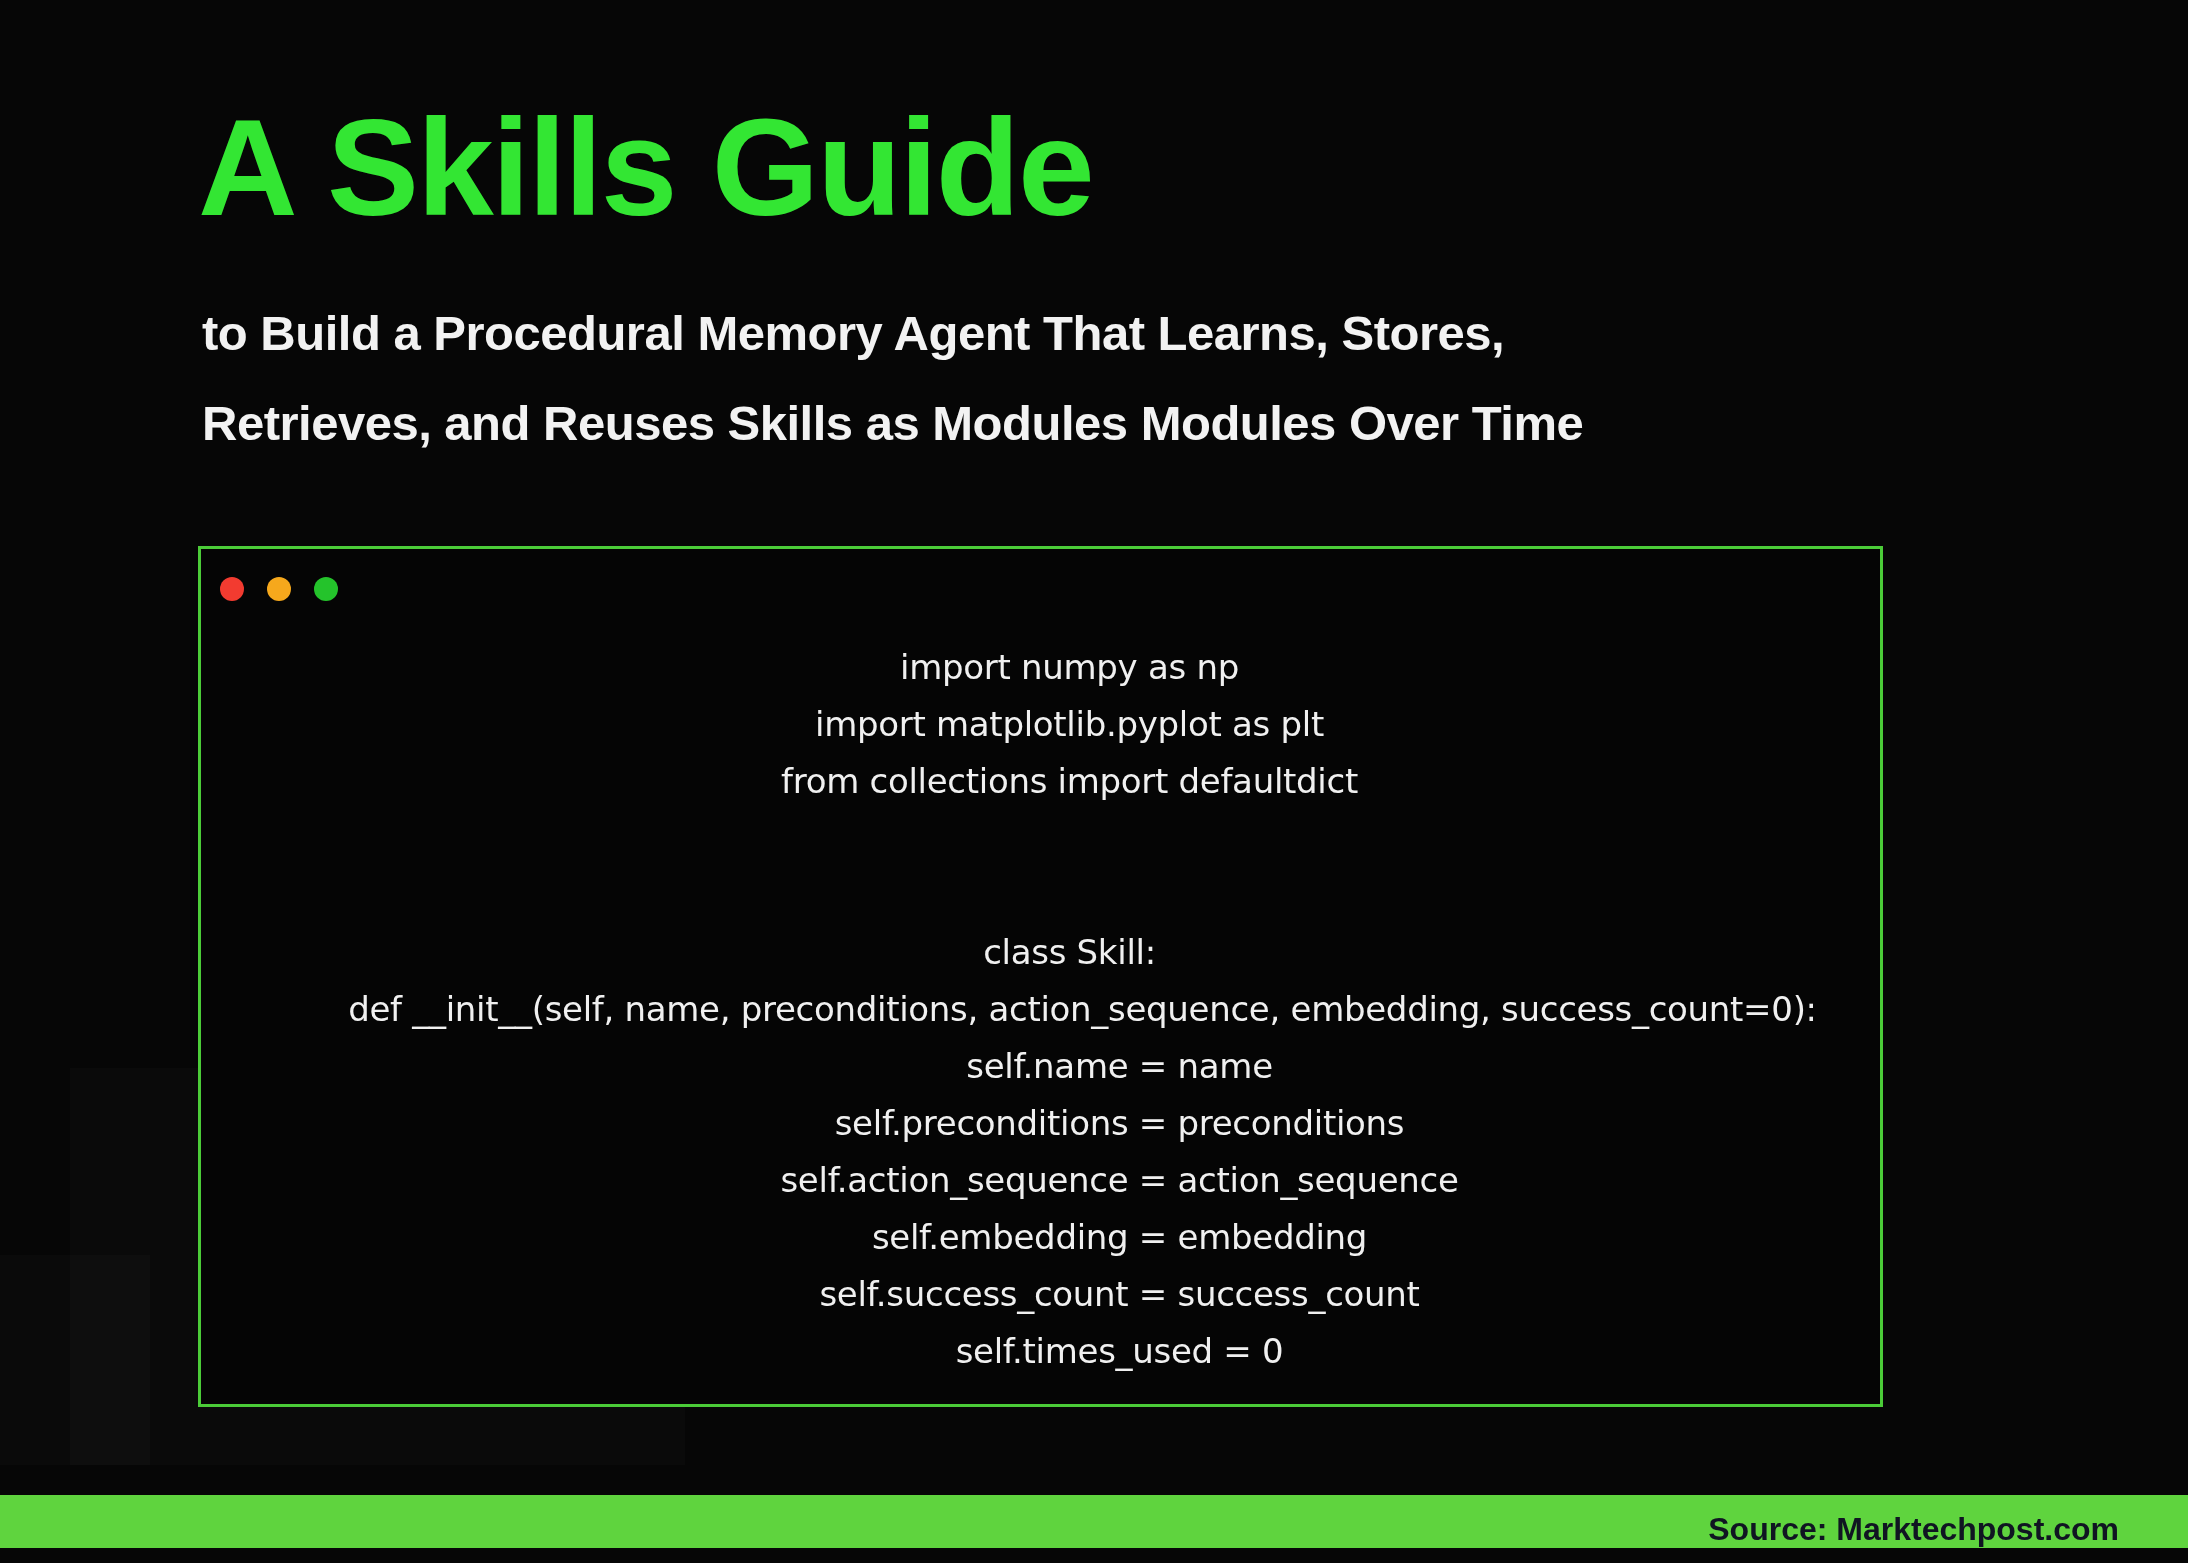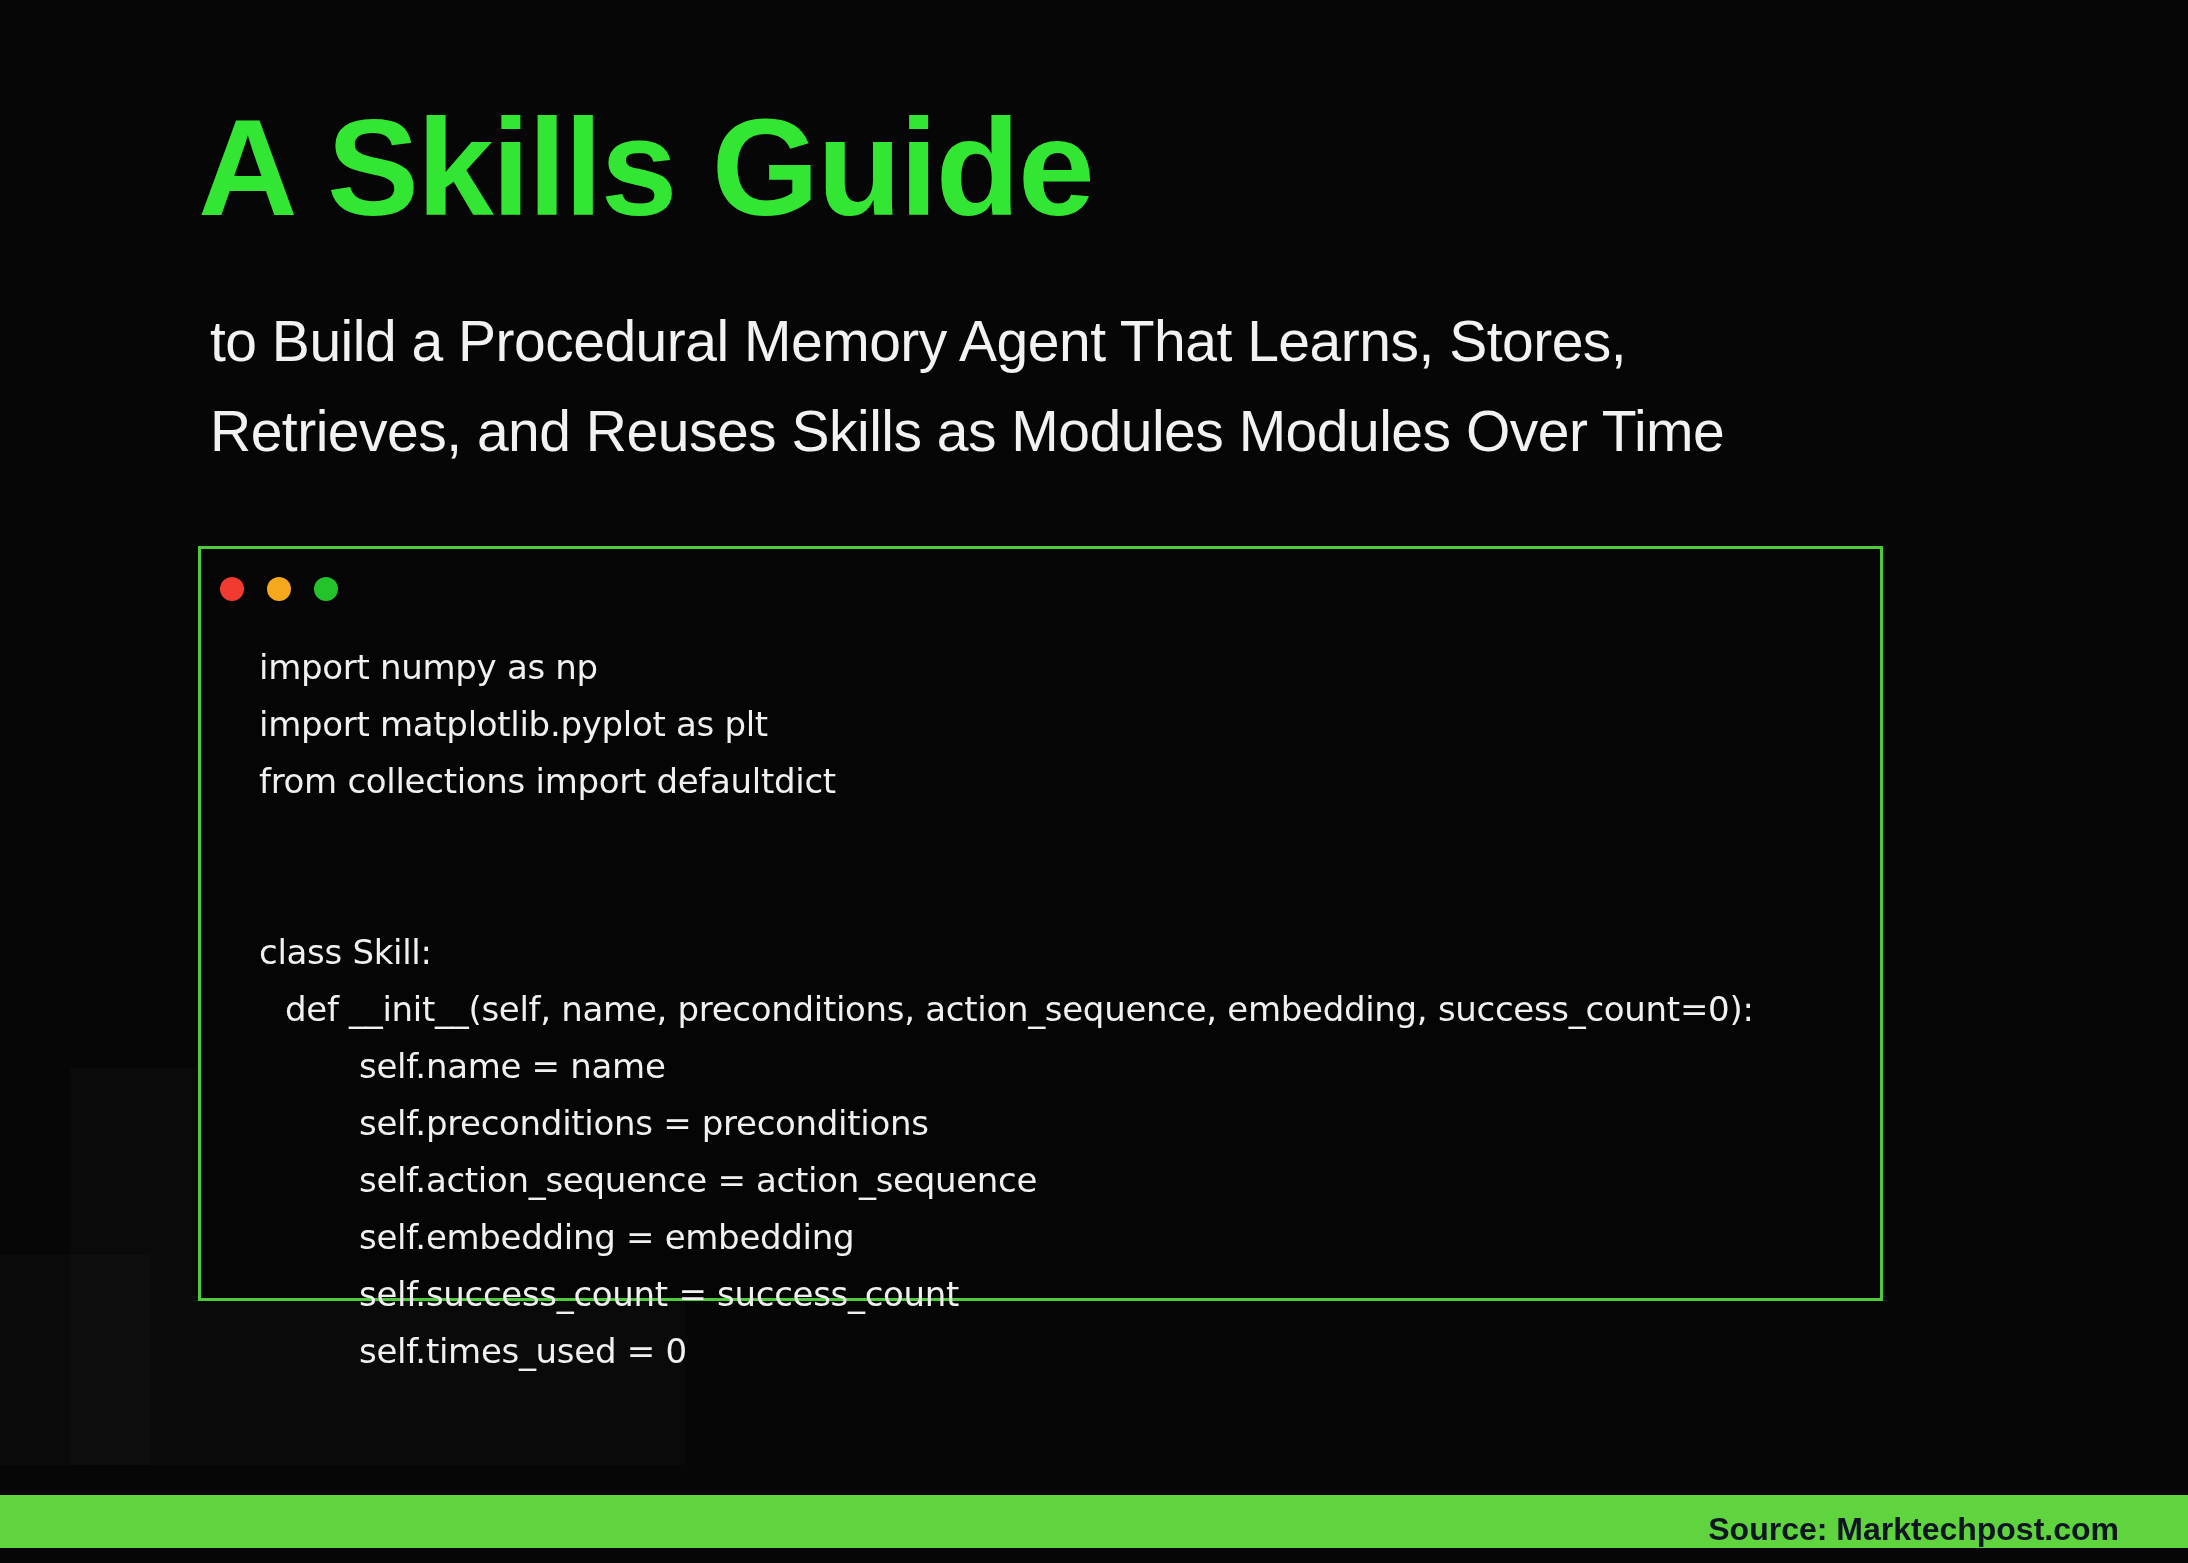--- a/index.html
+++ b/index.html
@@ -24,37 +24,38 @@
     font-size: 138px;
     line-height: 1.15;
     font-weight: bold;
     letter-spacing: -2px;
     color: var(--title-green, #33e633);
   }
   .subtitle {
     position: absolute;
     left: 198px;
     top: 284px;
-    margin: 12px;
-    font-size: 57px;
+    margin: 4px;
+    font-size: 49px;
     line-height: 90px;
-    font-weight: normal;
+    font-weight: bold;
     letter-spacing: -0.5px;
     color: var(--subtitle-text, #f2f2f2);
   }
 
   .code-window {
     position: absolute;
     left: 198px;
     top: 546px;
     width: 1685px;
-    height: 755px;
+    height: 861px;
     box-sizing: border-box;
     border: 3px solid var(--border-green, #4bcc38);
     background: #050505;
+    text-align: center;
   }
   .titlebar {
     position: absolute;
     left: 19px;
     top: 28px;
     display: flex;
     gap: 23px;
   }
   .traffic-dot {
     width: 24px;

